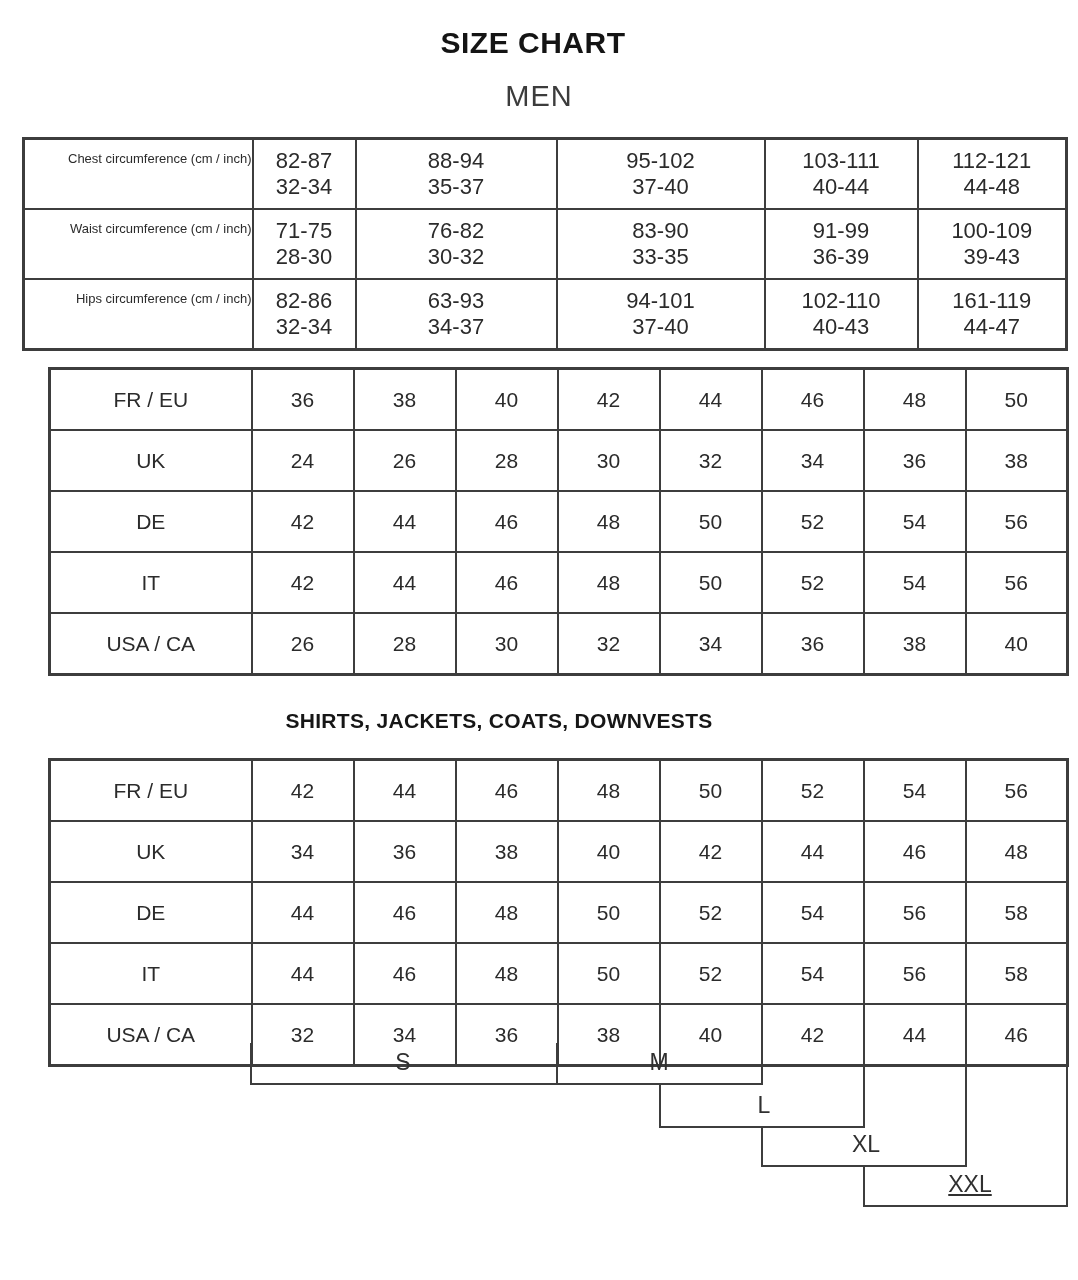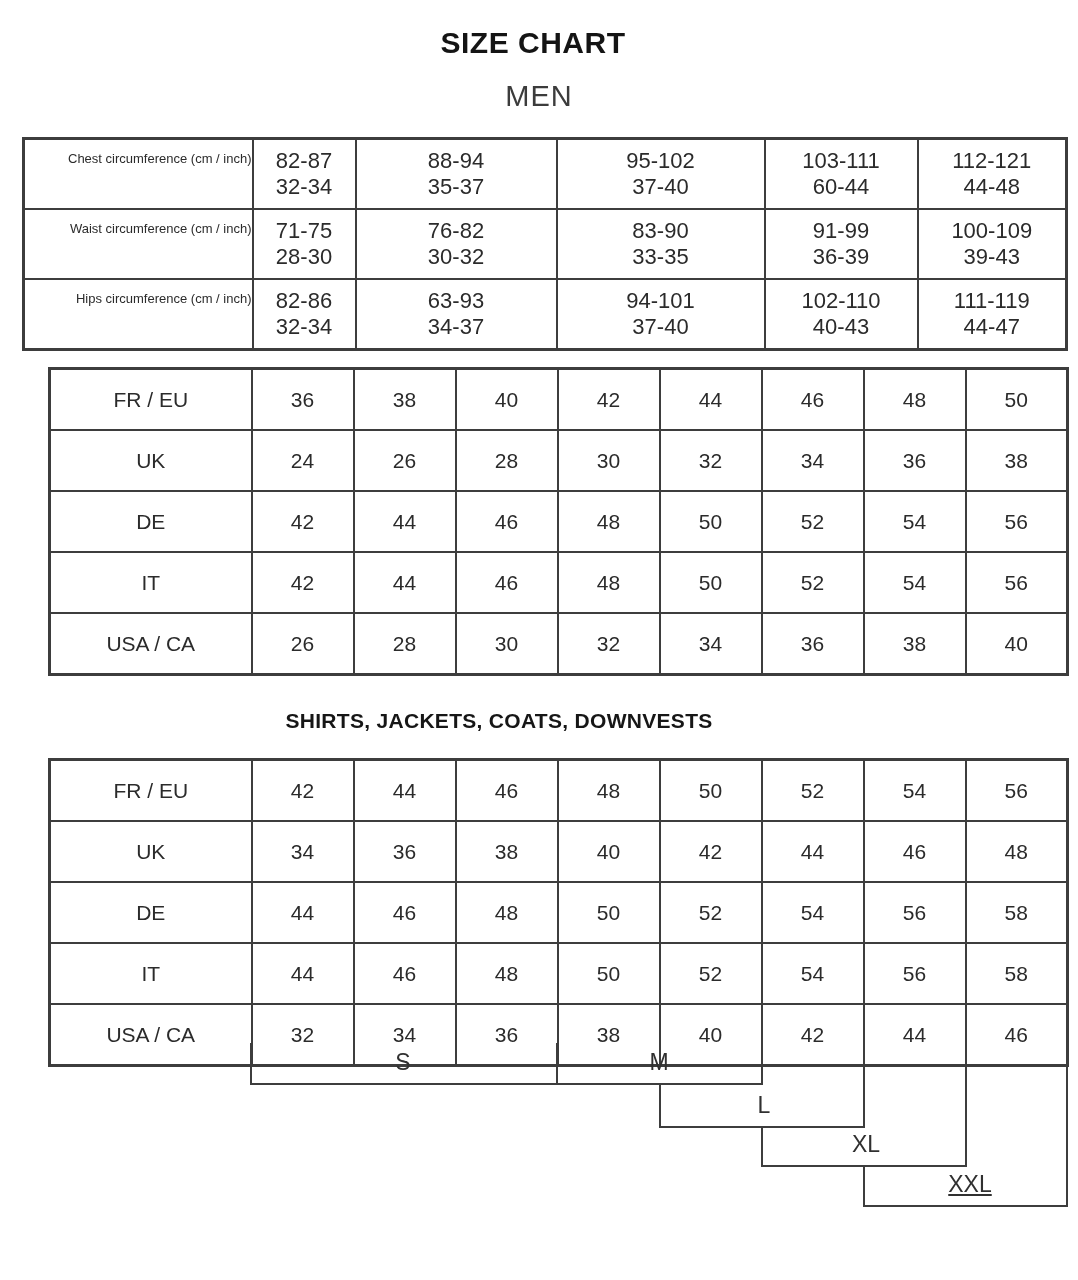--- a/index.html
+++ b/index.html
@@ -61,21 +61,21 @@
     <td class="mval">
           <div>88-94</div>
           <div>35-37</div>
         </td>
     <td class="mval">
           <div>95-102</div>
           <div>37-40</div>
         </td>
     <td class="mval">
           <div>103-111</div>
-          <div>60-44</div>
+          <div>40-44</div>
         </td>
     <td class="mval">
           <div>112-121</div>
           <div>44-48</div>
         </td>
   </tr>
   <tr>
     <td class="mlabel">Waist circumference (cm / inch)</td>
     <td class="mval">
           <div>71-75</div>
@@ -110,21 +110,21 @@
         </td>
     <td class="mval">
           <div>94-101</div>
           <div>37-40</div>
         </td>
     <td class="mval">
           <div>102-110</div>
           <div>40-43</div>
         </td>
     <td class="mval">
-          <div>111-119</div>
+          <div>161-119</div>
           <div>44-47</div>
         </td>
   </tr>
 </tbody>
   </table>
 
 <div class="tbl-title t-breeches">BREECHES</div>
 <table class="sizechart" id="breeches-table">
   <colgroup>
       <col style="width:202px">

